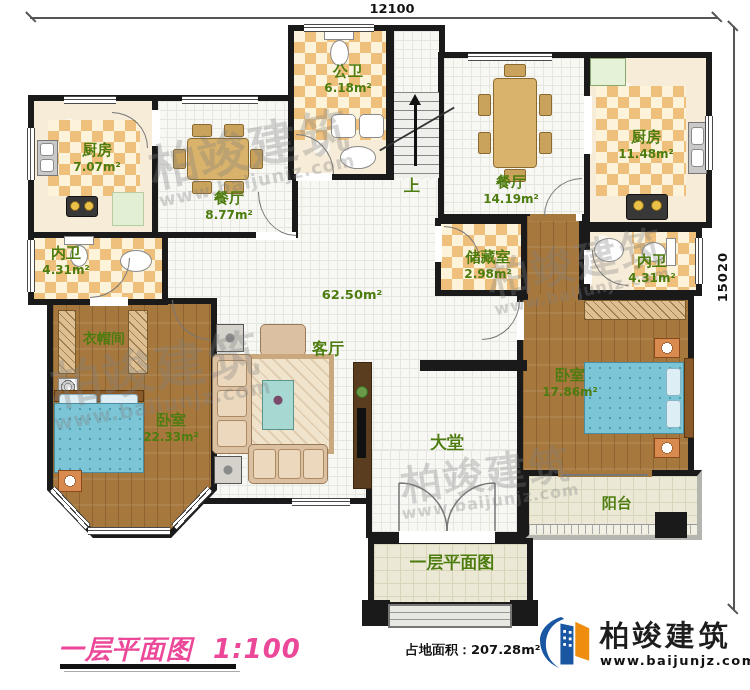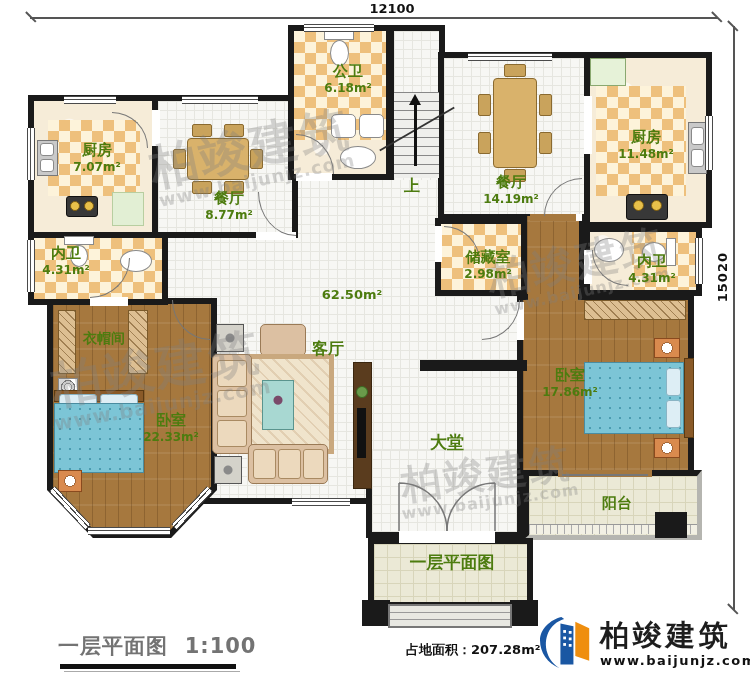--- a/index.html
+++ b/index.html
@@ -55,21 +55,21 @@
   .rarea{display:block;font-size:12px;}
   
   .dimline{position:absolute;background:#555;z-index:8;}
   .tick{position:absolute;width:14px;height:1.5px;background:#555;transform:rotate(45deg);z-index:8;}
   .dimtext{position:absolute;font-size:13px;font-weight:bold;color:#111;z-index:8;}
   
   .wm{position:absolute;color:rgba(128,128,128,.32);font-weight:bold;text-align:center;z-index:55;pointer-events:none;line-height:1.05;}
   .wm .big{display:block;letter-spacing:3px;}
   .wm .small{display:block;letter-spacing:1px;}
   
-  .ft-title{position:absolute;left:58px;top:632px;font-size:21px;font-weight:600;color:#737373;letter-spacing:1px;z-index:70;}
+  .ft-title{position:absolute;left:58px;top:632px;font-size:26px;font-weight:600;color:#ec4899;letter-spacing:1px;z-index:70;font-style:italic;}
   .ft-bar1{position:absolute;left:60px;top:664px;width:176px;height:5px;background:#111;z-index:70;}
   .ft-bar2{position:absolute;left:64px;top:671px;width:176px;height:1px;background:#aaa;z-index:70;}
   .ft-stats{position:absolute;font-size:13px;font-weight:600;color:#111;z-index:70;line-height:17px;}
   .ft-logo{position:absolute;left:540px;top:616px;display:flex;align-items:center;gap:8px;z-index:70;}
   .ft-brand{font-size:29px;font-weight:800;color:#1d1d1d;letter-spacing:4px;line-height:1;}
   .ft-url{font-size:13px;font-weight:700;color:#111;letter-spacing:1.5px;line-height:1;margin-top:4px;}
 </style>
 </head>
 <body>
 

